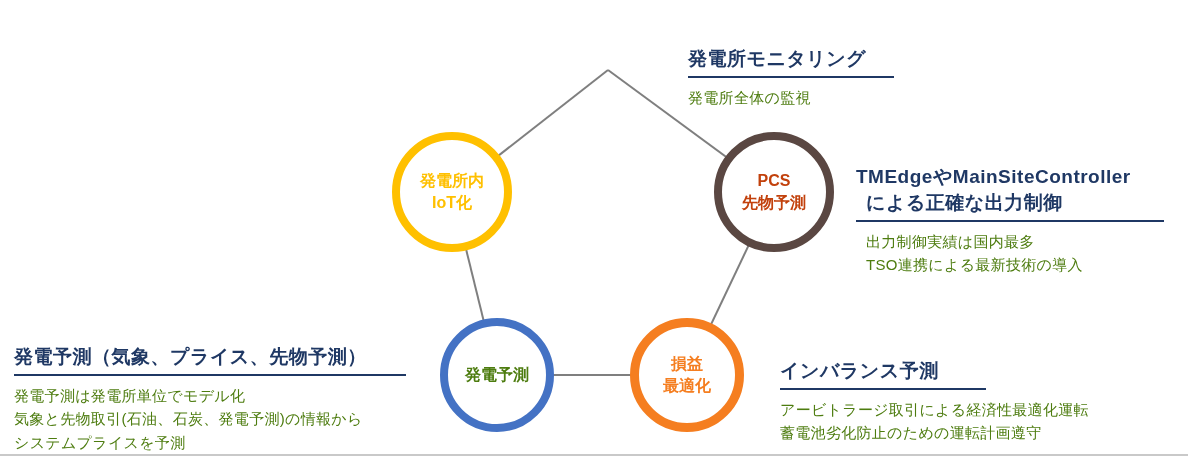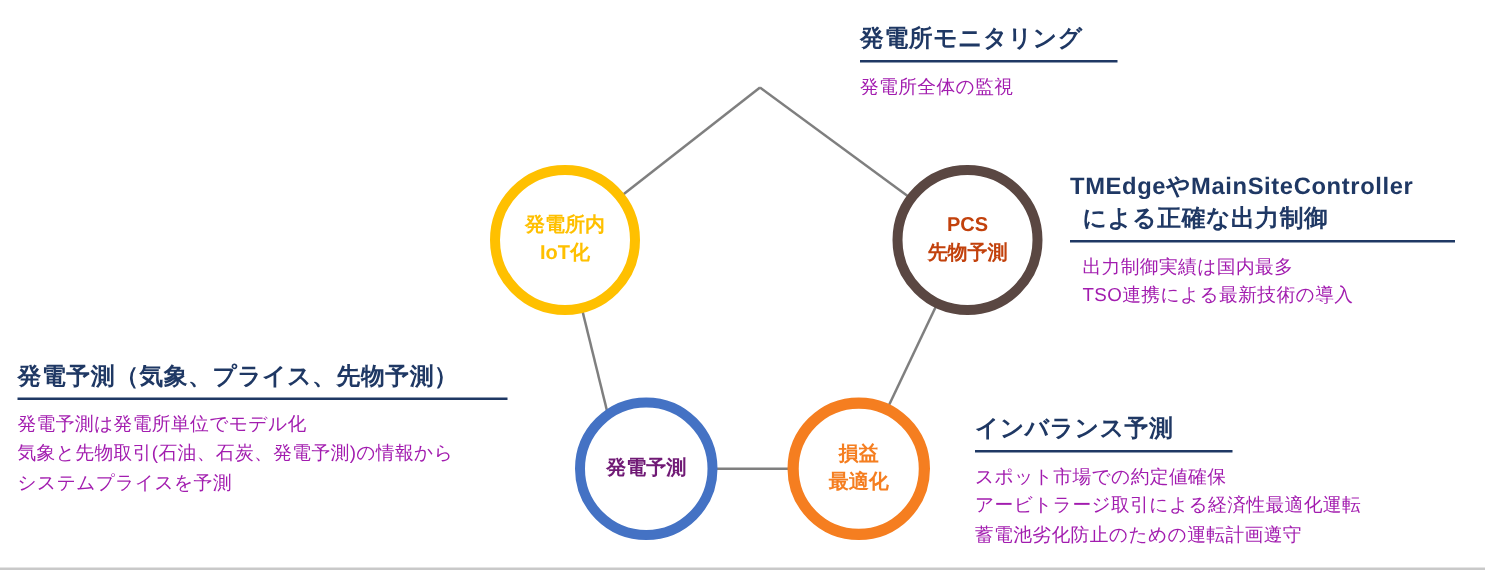--- a/index.html
+++ b/index.html
@@ -12,40 +12,40 @@
   .circle {
     position:absolute; z-index:2; box-sizing:border-box;
     border-style:solid; border-width:8px; border-radius:50%;
     background:#ffffff; display:flex; flex-direction:column;
     align-items:center; justify-content:center; text-align:center;
     font-weight:bold; font-size:16px; line-height:1.35;
   }
   .c-monitoring { left:546px; top:8px;   width:124px; height:124px; border-color:#2e6b31; color:#2e6b31; }
   .c-pcs        { left:714px; top:132px; width:120px; height:120px; border-color:#5a4742; color:#c2410c; }
   .c-iot        { left:392px; top:132px; width:120px; height:120px; border-color:#ffc000; color:#ffc000; }
-  .c-forecast   { left:460px; top:318px; width:114px; height:114px; border-color:#4472c4; color:#701a75;text-align:center; }
+  .c-forecast   { left:440px; top:318px; width:114px; height:114px; border-color:#4472c4; color:#4d7c0f;text-align:center; }
   .c-profit     { left:630px; top:318px; width:114px; height:114px; border-color:#f57e20; color:#f57e20; border-width:9px; }
 
-  .callout { position:absolute; z-index:3; }
+  .callout { position:absolute; z-index:3;margin-top:28px; }
   .co-title {
     font-size:19px; font-weight:bold; color:#1f3864;
     border-bottom:2px solid #1f3864; padding-bottom:4px;
     letter-spacing:0.5px;
   }
   .co-title .t-line2 { padding-left:10px; }
-  .co-body { margin-top:8px; font-size:15px; color:#a21caf; line-height:1.55; letter-spacing:0.3px; }
+  .co-body { margin-top:8px; font-size:15px; color:#4d7c0f; line-height:1.55; letter-spacing:0.3px; }
 
   #co-monitoring { left:688px; top:18px;  width:260px; }
   #co-monitoring .co-title { width:206px; }
   #co-pcs        { left:856px; top:136px; width:324px; }
   #co-pcs .co-title { width:308px; }
   #co-pcs .co-body { padding-left:10px; }
   #co-imbalance  { left:780px; top:330px; width:404px; }
   #co-imbalance .co-title { width:206px; }
-  #co-forecast   { left:14px;  top:288px; width:422px; }
+  #co-forecast   { left:14px;  top:316px; width:422px; }
   #co-forecast .co-title { width:392px; }
   #co-iot        { left:14px;  top:160px; width:360px; }
   #co-iot .co-title { width:338px; }
 
   .bottom-rule { position:absolute; left:0; right:0; bottom:2px; height:2px; background:#c9c9c9; z-index:0; }
 </style>
 </head>
 <body>
 
 <div class="canvas">
@@ -92,21 +92,20 @@
     </div>
     <div class="co-body">
       <div>出力制御実績は国内最多</div>
       <div>TSO連携による最新技術の導入</div>
     </div>
   </div>
 
   <div class="callout" id="co-imbalance">
     <div class="co-title">インバランス予測</div>
     <div class="co-body">
-      <div>スポット市場での約定値確保</div>
       <div>アービトラージ取引による経済性最適化運転</div>
       <div>蓄電池劣化防止のための運転計画遵守</div>
     </div>
   </div>
 
   <div class="callout" id="co-forecast">
     <div class="co-title">発電予測（気象、プライス、先物予測）</div>
     <div class="co-body">
       <div>発電予測は発電所単位でモデル化</div>
       <div>気象と先物取引(石油、石炭、発電予測)の情報から</div>

